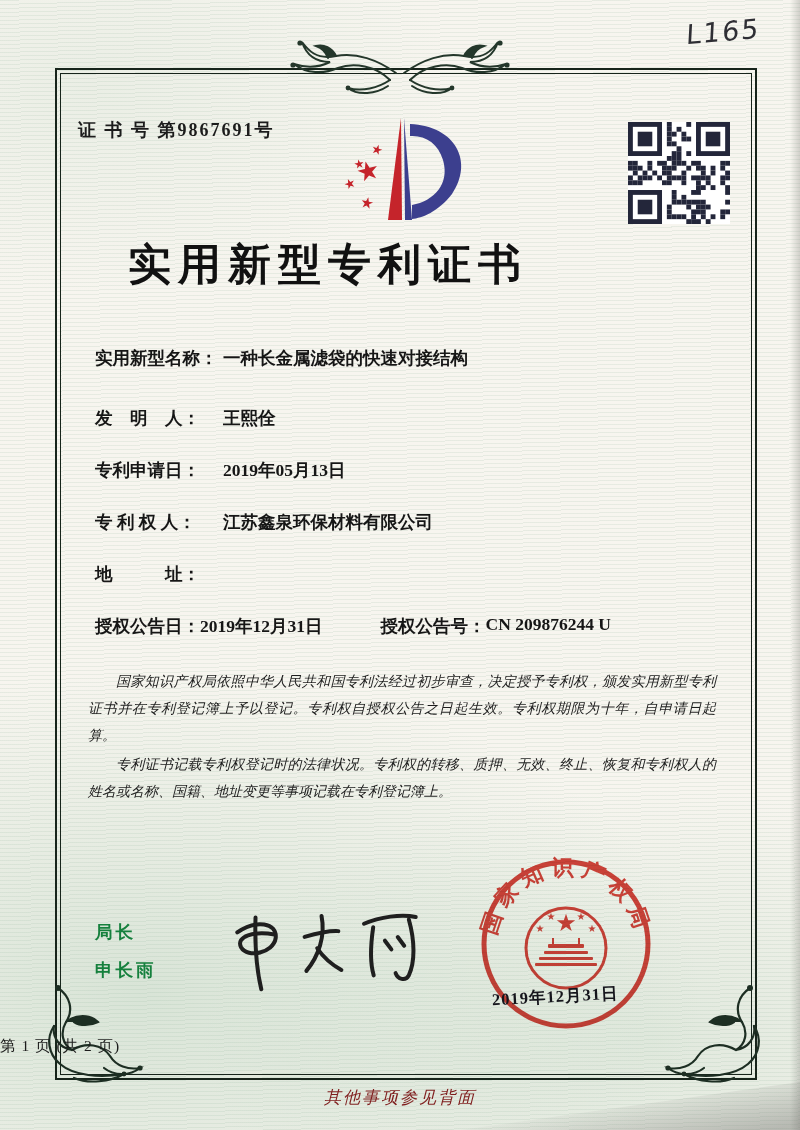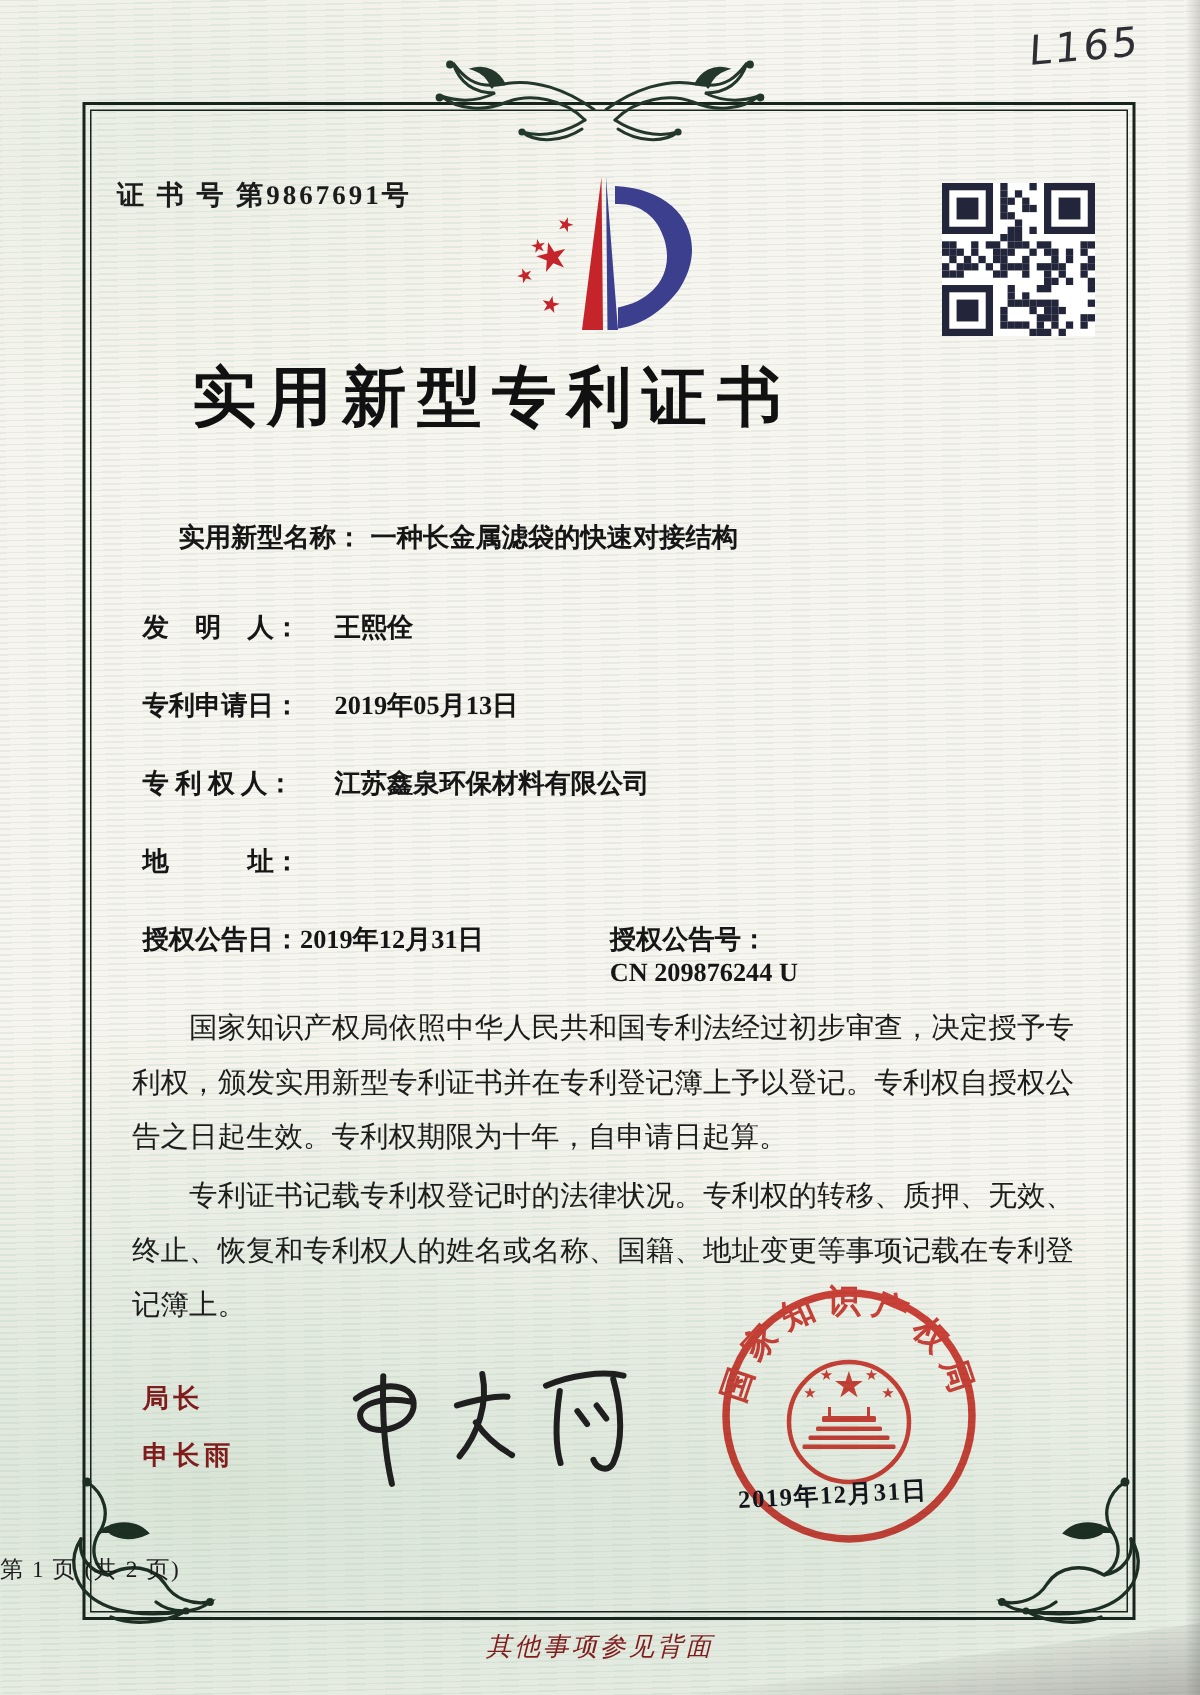--- a/index.html
+++ b/index.html
@@ -35,30 +35,30 @@
     letter-spacing:2px;font-weight:600;}
 
   .logo{position:absolute;left:330px;top:110px;}
   .qr{position:absolute;left:628px;top:122px;}
 
   .title{position:absolute;left:0;top:236px;width:656px;text-align:center;
     font-size:43px;font-weight:bold;color:#111;letter-spacing:7px;}
 
   .fields{position:absolute;left:95px;top:346px;width:630px;font-size:17.5px;color:#161616;font-weight:600;}
   .field{display:flex;margin-bottom:28px;white-space:nowrap;}
-  .field:first-child{margin-bottom:36px;margin-left:24px;}
+  .field:first-child{margin-bottom:36px;}
   .f-label{flex:0 0 128px;}
   .grant-row .f-pair{display:flex;}
-  .grant-row .pair2{margin-left:84px;flex-direction:column;}
-
-  .paras{position:absolute;left:88px;top:668px;width:628px;font-size:19px;line-height:1.93;
-    color:#1d1d1d;text-align:justify;}
+  .grant-row .pair2{margin-left:58px;}
+
+  .paras{position:absolute;left:88px;top:668px;width:628px;font-size:14px;line-height:1.93;
+    color:#1d1d1d;font-style:italic;text-align:justify;}
   .paras p{margin:0 0 2px 0;text-indent:2em;}
 
-  .signer{position:absolute;left:95px;top:920px;font-size:17.5px;color:#7f1d1d;font-weight:600;letter-spacing:3px;}
+  .signer{position:absolute;left:95px;top:920px;font-size:17.5px;color:#15803d;font-weight:600;letter-spacing:3px;}
   .signer div{margin-bottom:14px;}
   .signature{position:absolute;left:205px;top:888px;}
 
   .seal{position:absolute;left:478px;top:856px;mix-blend-mode:multiply;opacity:.93;}
   .seal-date{position:absolute;left:492px;top:986px;font-size:16.5px;color:#15151c;font-weight:600;
     letter-spacing:1px;transform:rotate(-3deg);white-space:nowrap;}
 
   .page-footer{position:absolute;left:0;top:1036px;width:800px;text-align:left;
     font-size:15.5px;color:#1c1c1c;letter-spacing:1px;}
   .back-note{position:absolute;left:0;top:1086px;width:800px;text-align:center;

